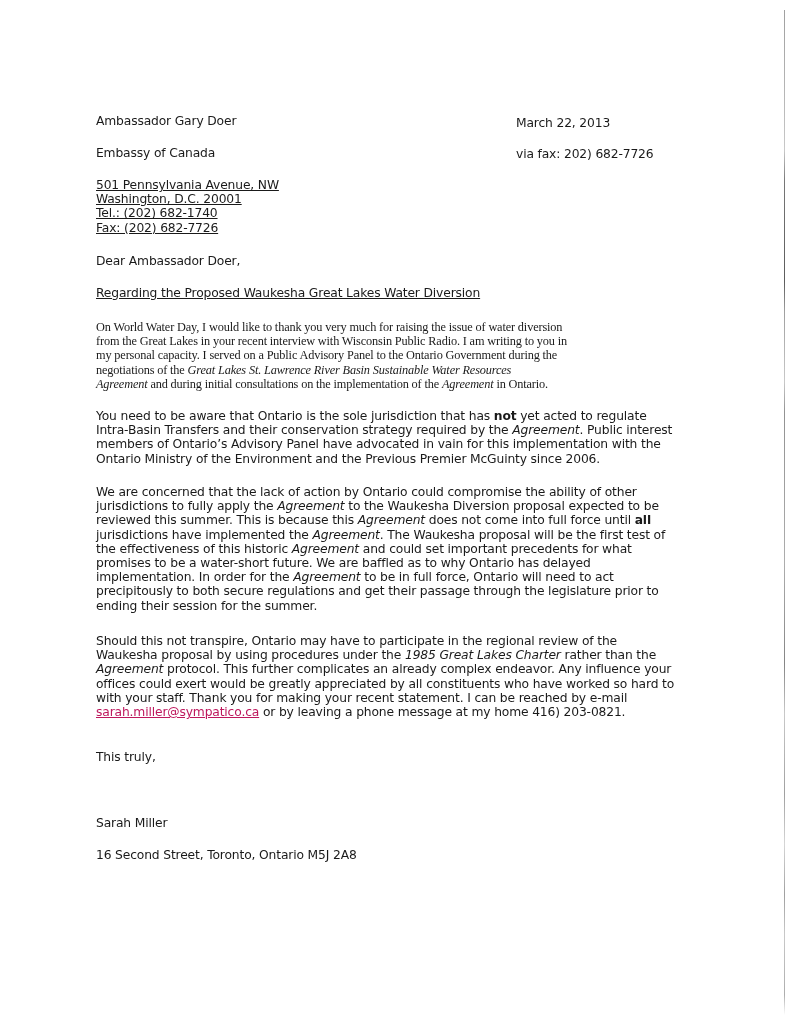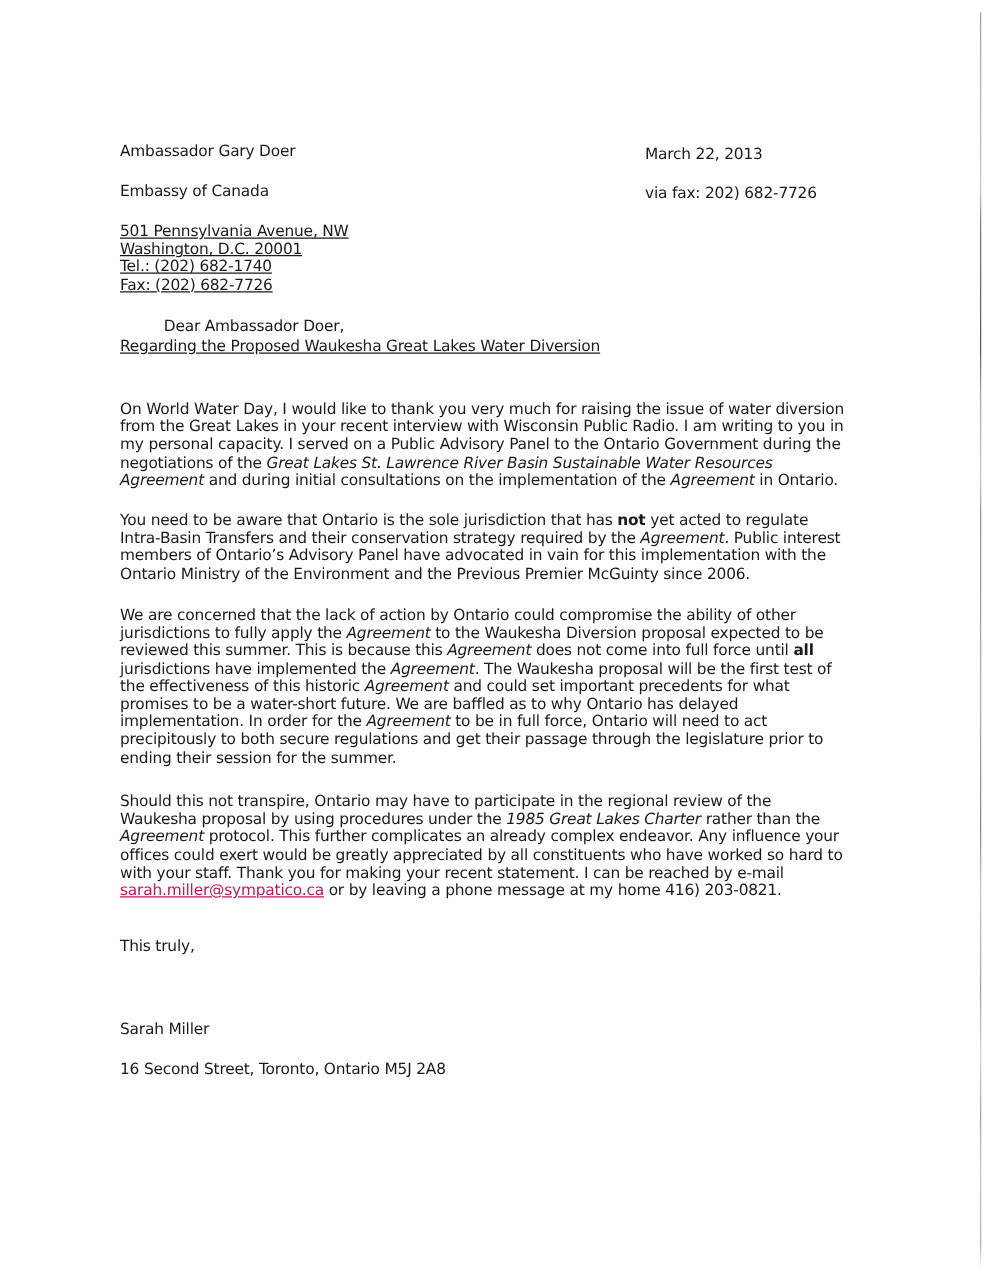--- a/index.html
+++ b/index.html
@@ -62,24 +62,24 @@
   <div class="line-block" style="top:178px;text-decoration:underline;">
     <div>501 Pennsylvania Avenue, NW</div>
     <div>Washington, D.C. 20001</div>
     <div>Tel.: (202) 682-1740</div>
     <div>Fax: (202) 682-7726</div>
   </div>
 
   <div class="abs" style="left:516px; top:116px;">March 22, 2013</div>
   <div class="abs" style="left:516px; top:147px;">via fax: 202) 682-7726</div>
 
-  <div class="abs" style="left:96px; top:254px;margin-left:35px;">Dear Ambassador Doer,</div>
-  <div class="abs u" style="left:96px; top:270px;text-align:center;">Regarding the Proposed Waukesha Great Lakes Water Diversion</div>
+  <div class="abs" style="left:96px; top:254px;">Dear Ambassador Doer,</div>
+  <div class="abs u" style="left:96px; top:286px;text-align:center;">Regarding the Proposed Waukesha Great Lakes Water Diversion</div>
 
-  <div class="para" style="top:320px;">
+  <div class="para" style="top:320px;font-family:Liberation Serif, serif;">
       <span class="line"><span>On World Water Day, I would like to thank you very much for raising the issue of water diversion</span></span>
       <span class="line"><span>from the Great Lakes in your recent interview with Wisconsin Public Radio. I am writing to you in</span></span>
       <span class="line"><span>my personal capacity. I served on a Public Advisory Panel to the Ontario Government during the</span></span>
       <span class="line"><span>negotiations of the </span><i>Great Lakes St. Lawrence River Basin Sustainable Water Resources</i></span>
       <span class="line"><i>Agreement</i><span> and during initial consultations on the implementation of the </span><i>Agreement</i><span> in Ontario.</span></span>
     </div>
   <div class="para" style="top:409px;">
       <span class="line"><span>You need to be aware that Ontario is the sole jurisdiction that has </span><b>not</b><span> yet acted to regulate</span></span>
       <span class="line"><span>Intra-Basin Transfers and their conservation strategy required by the </span><i>Agreement</i><span>. Public interest</span></span>
       <span class="line"><span>members of Ontario’s Advisory Panel have advocated in vain for this implementation with the</span></span>

